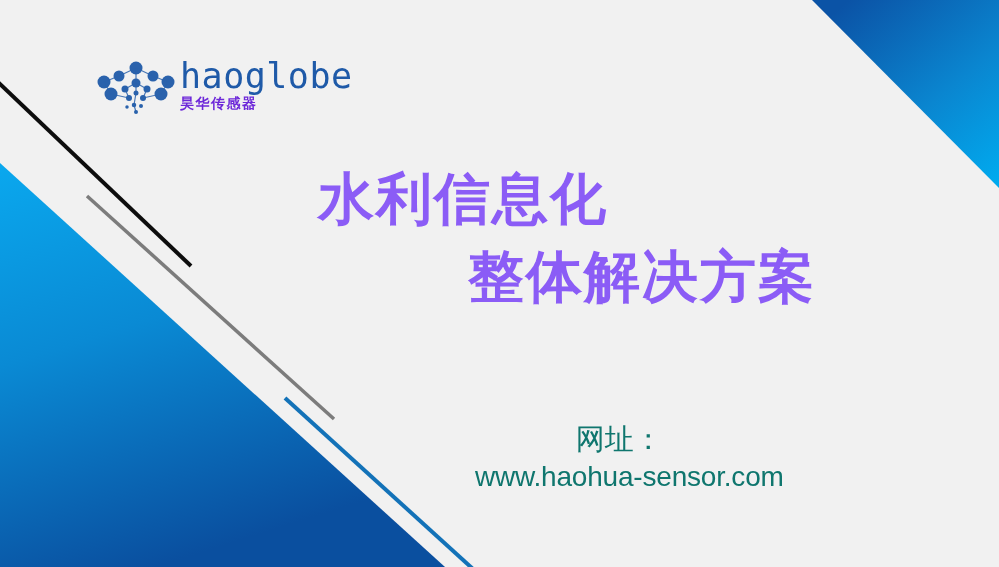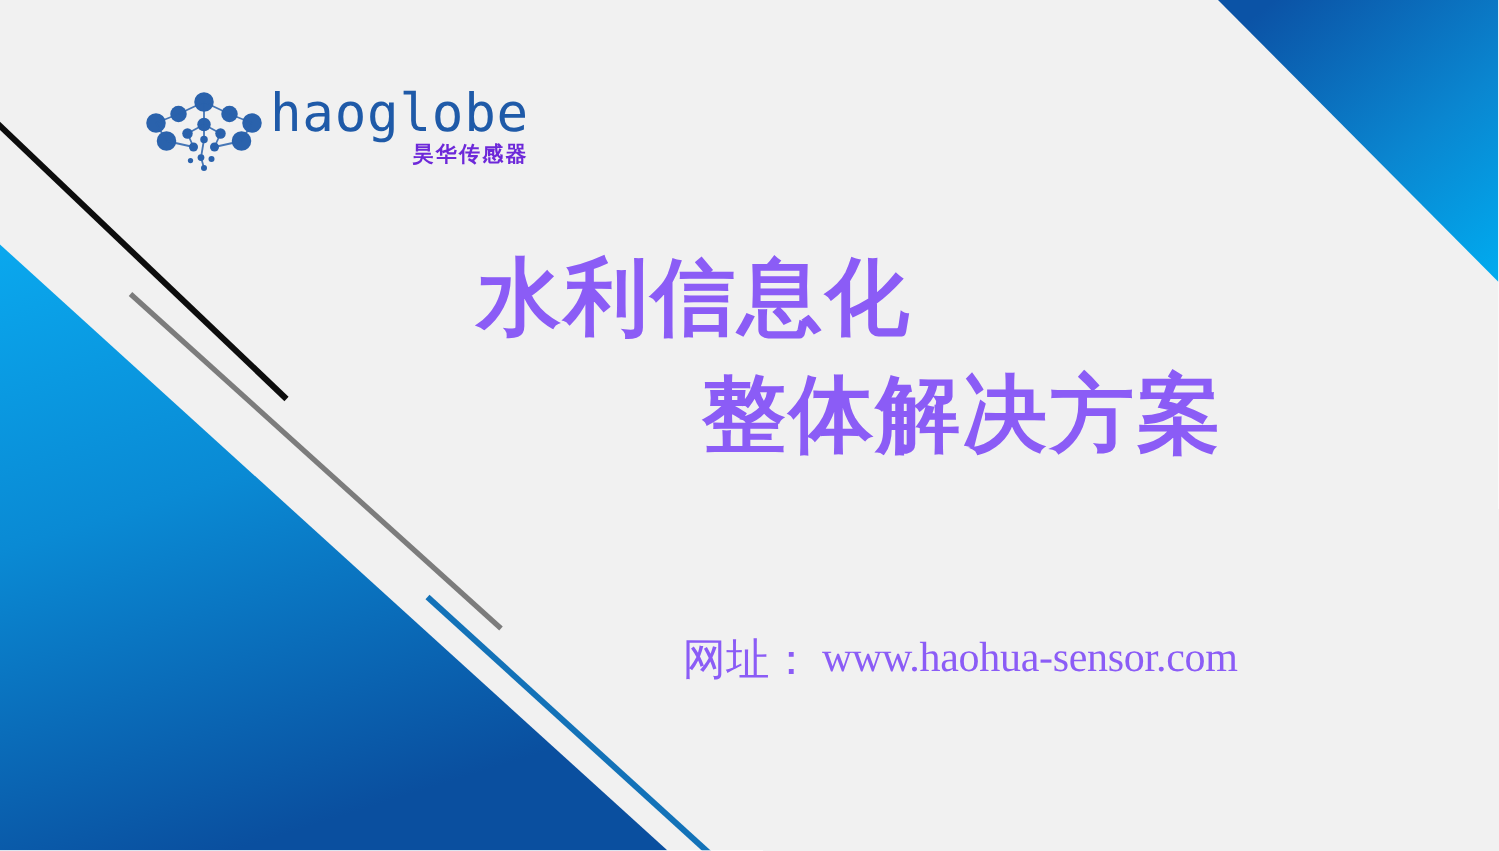--- a/index.html
+++ b/index.html
@@ -39,21 +39,21 @@
   .logo-mark {
     width: 80px;
     height: 56px;
     flex: 0 0 80px;
     margin-top: 2px;
   }
   .logo-text-wrap {
     margin-left: 4px;
     display: flex;
     flex-direction: column;
-    align-items: flex-end;
+    align-items: flex-start;
   }
   .logo-wordmark {
     font-family: "DejaVu Sans Mono", "Liberation Mono", monospace;
     font-size: 35px;
     line-height: 36px;
     font-weight: 400;
     letter-spacing: 0.5px;
     color: #1f5aa8;
     white-space: nowrap;
   }
@@ -86,35 +86,36 @@
   }
   .headline-line-1 { padding-left: 318px; }
   .headline-line-2 { padding-left: 450px; margin-left: 18px; }
 
   
   .website {
     position: absolute;
     left: 455px;
     top: 420px;
     display: flex;
-    align-items: flex-start;
-    color: #8b5cf6;
-    white-space: nowrap;
+    align-items: center;
+    color: #0f766e;
+    white-space: nowrap;
+    flex-direction: column;
   }
   .website-label {
     font-family: "DejaVu Sans", sans-serif;
     font-size: 29px;
     line-height: 38px;
     letter-spacing: 0px;
   }
   .website-url {
-    font-family: Liberation Serif, serif;
+    font-family: Liberation Sans, sans-serif;
     font-size: 28px;
     line-height: 38px;
-    margin-left: 6px;
+    margin-left: 20px;
     letter-spacing: -0.2px;
   }
 </style>
 </head>
 <body>
 
 <div id="slide">
 
   <svg class="deco-svg" viewBox="0 0 999 567">
     <defs>

